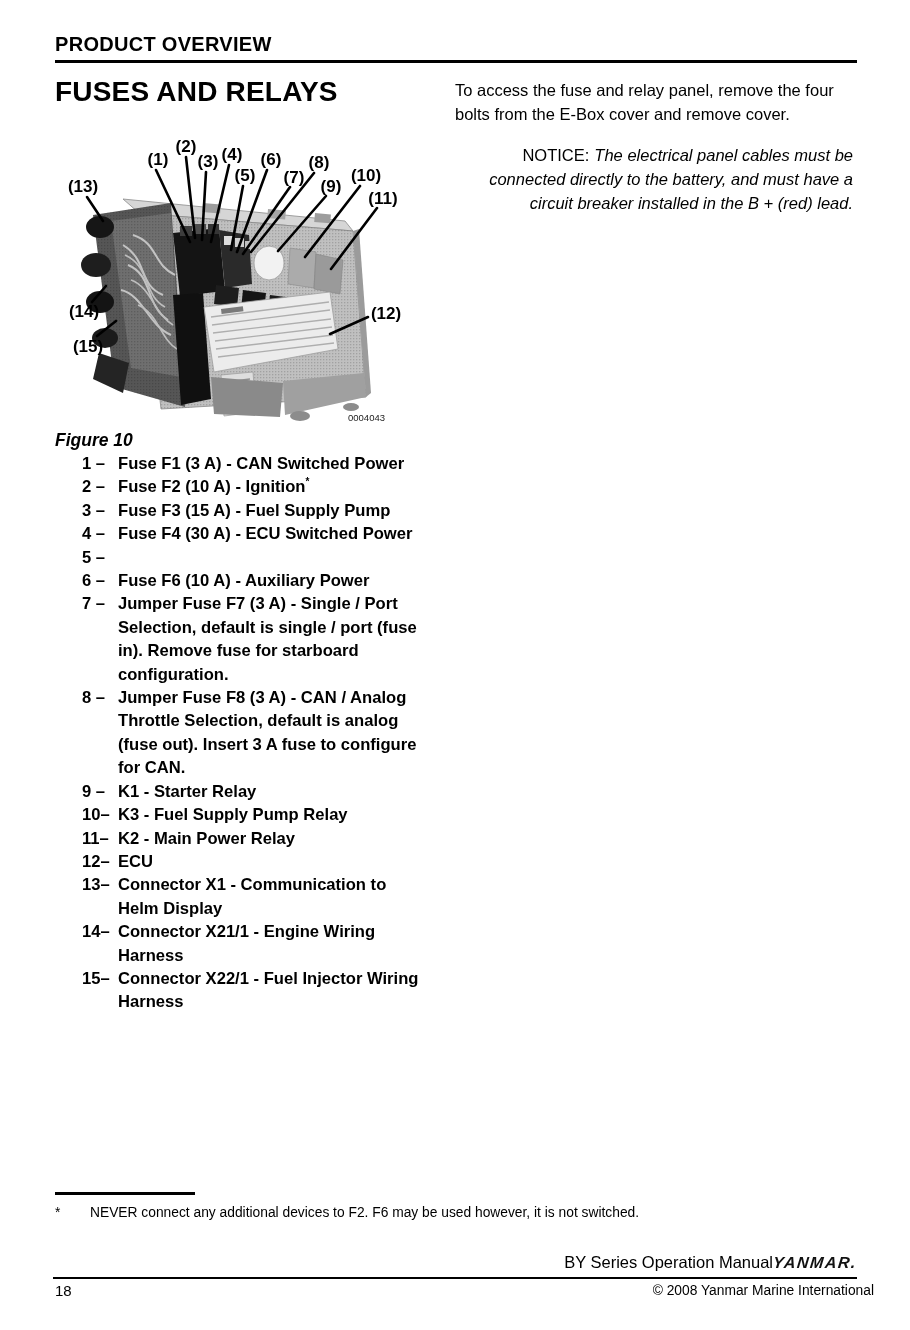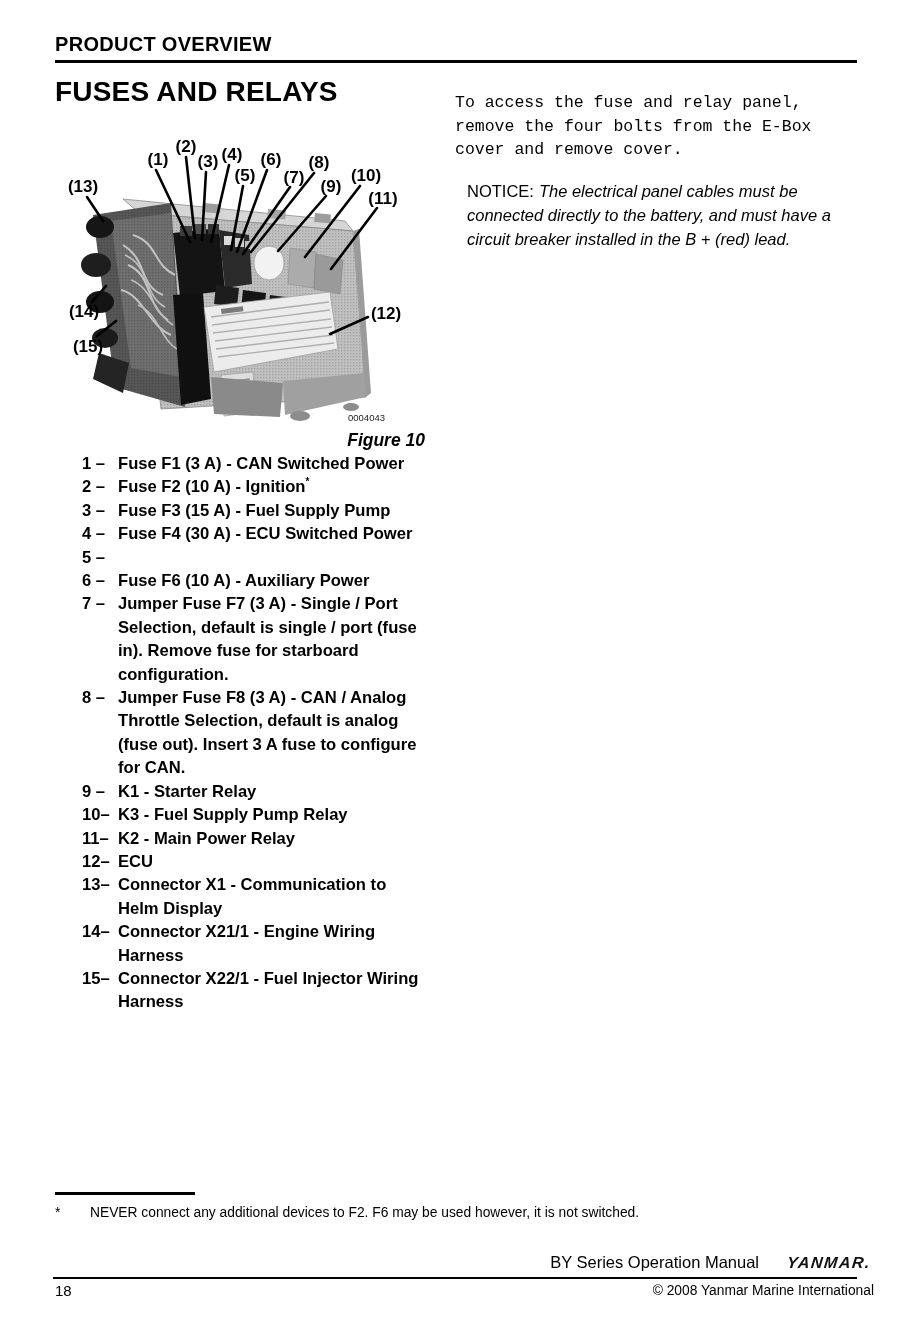--- a/index.html
+++ b/index.html
@@ -21,54 +21,54 @@
   .header-rule { left:55px; top:60px; width:802px; height:3px; background:#000; }
 
   
   .section-title {
     left:55px; top:76px;
     font-size:28px; font-weight:bold; letter-spacing:0.2px;
   }
 
   
   .right-col { left:455px; top:79px; width:398px; font-size:16.5px; line-height:23.5px; }
-  .intro-para { margin:12px 0 17px 0;font-family:Liberation Mono, monospace; }
-  .notice-para { margin:12px; line-height:24px; }
+  .intro-para { margin:0 0 17px 0; }
+  .notice-para { margin:0; line-height:24px;text-align:right; }
   .notice-label { font-style:normal; margin-right:5px; }
   .notice-text { font-style:italic; }
 
   
   .figure-wrap { left:53px; top:125px; width:372px; height:312px; }
   .figure-wrap svg { display:block; width:100%; height:100%; }
   .callout-label {
     font-family:"Liberation Sans", sans-serif;
     font-size:17px; font-weight:bold; fill:#000;
   }
   .callout-line { stroke:#000; stroke-width:2.6; stroke-linecap:round; }
   .photo-id-text { font-family:"Liberation Sans", sans-serif; font-size:9.5px; fill:#222; }
   .figure-caption {
     left:55px; top:430px; width:370px;
-    text-align:right; font-size:17.5px; font-weight:bold; font-style:italic;
+    text-align:left; font-size:17.5px; font-weight:bold; font-style:italic;
   }
 
   
   .legend { left:82px; top:452px; width:348px; font-size:16.6px; font-weight:bold; line-height:23.4px; }
   .legend-item { display:flex; }
   .legend-marker { flex:0 0 36px; width:36px; }
   .legend-text { flex:1; }
   .legend-text sup { font-size:10px; vertical-align:super; line-height:0; }
 
   
   .footnote-rule { left:55px; top:1192px; width:140px; height:3px; background:#000; }
   .footnote { left:55px; top:1205px; width:760px; font-size:13.8px; display:flex; }
   .footnote-marker { flex:0 0 35px; width:35px; }
 
   
   .footer-page-number { left:55px; top:1255px; font-size:15px;margin-top:27px; }
-  .footer-right { right:39px; top:1253px; display:flex; gap:28px; align-items:center; }
+  .footer-right { right:53px; top:1253px; display:flex; align-items:center; }
   .footer-manual-title { font-size:16.5px; }
   .yanmar-logo {
     font-size:16px; font-weight:bold; font-style:italic;
     letter-spacing:1.5px; transform:skewX(-6deg); color:#111;
   }
   .footer-rule { left:53px; top:1277px; width:804px; height:2px; background:#000; }
   .copyright { left:0; top:1283px; width:874px; text-align:right; font-size:13.8px; }
 </style>
 </head>
 <body>

